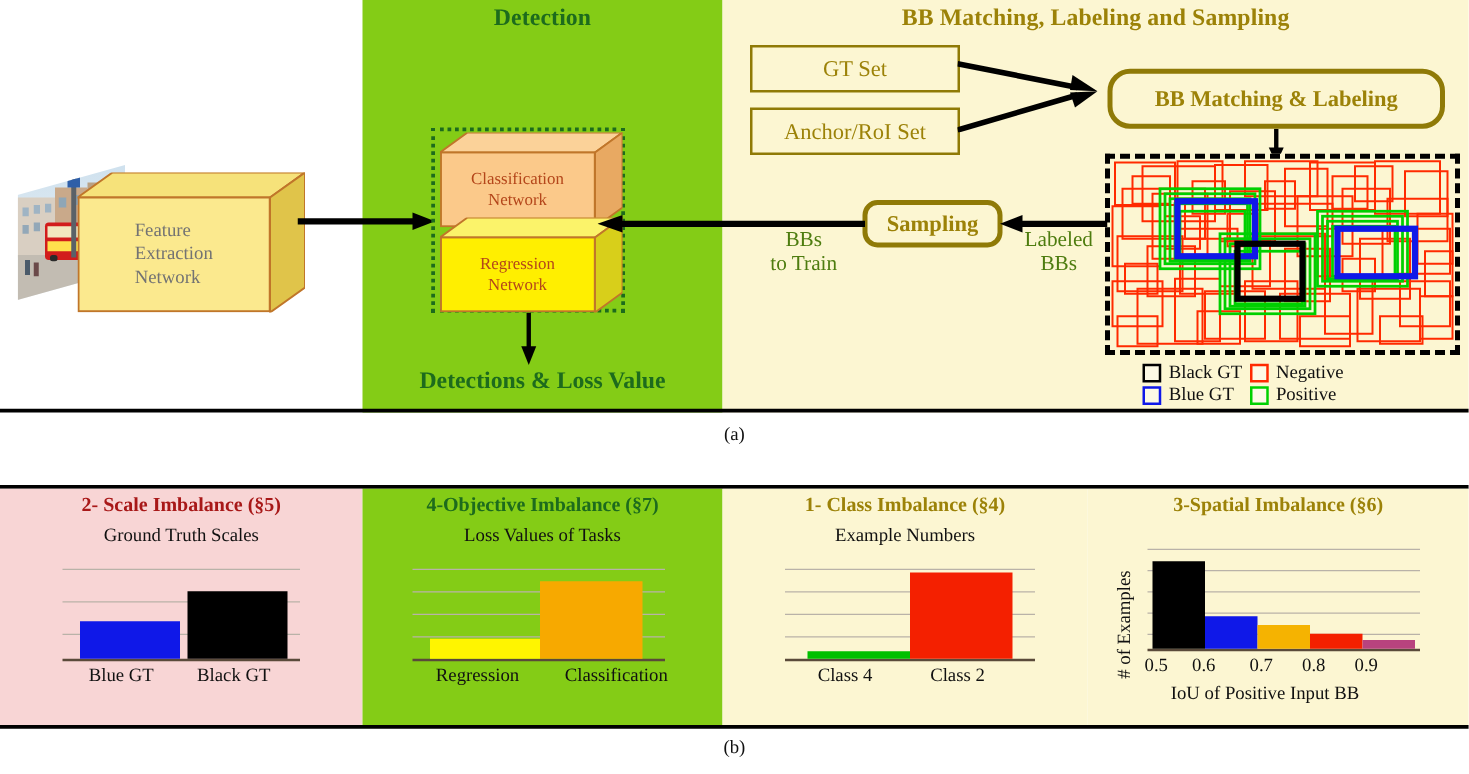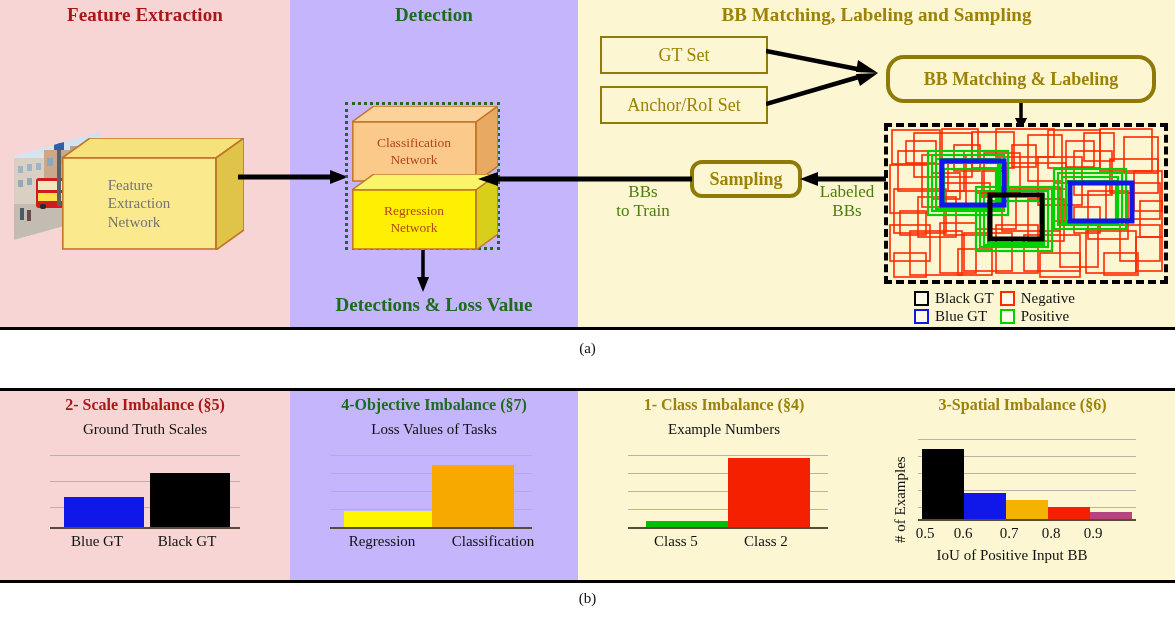--- a/index.html
+++ b/index.html
@@ -5,21 +5,21 @@
   html,body{margin:0;padding:0;background:#ffffff;}
   body{width:1175px;height:619px;font-family:"Liberation Serif",serif;position:relative;overflow:hidden;}
 
   .panel{position:absolute;box-sizing:border-box;}
 
   
   #fig-a{left:0;top:0;width:1175px;height:330px;}
   #fig-b{left:0;top:388px;width:1175px;height:195px;}
 
   .col-pink{background:#f8d5d5;}
-  .col-green{background:#c4b5fd;}
+  .col-green{background:#84cc16;}
   .col-cream{background:#fcf6d2;}
 
   .col-title{
     position:absolute;left:0;right:0;top:4px;text-align:center;
     font-weight:bold;font-size:19px;letter-spacing:.1px;
   }
   .t-red{color:#a81818;}
   .t-green{color:#1d6b1d;}
   .t-olive{color:#9c8208;}
 
@@ -57,23 +57,20 @@
   .xlab{position:absolute;font-size:15px;color:#111;text-align:center;}
   .ylab-rot{position:absolute;font-size:15px;color:#111;transform:rotate(-90deg);transform-origin:left top;white-space:nowrap;}
 
   .photo{position:absolute;overflow:hidden;}
 </style>
 </head>
 <body>
 
 <div class="panel" id="fig-a">
 
-  <div class="panel col-pink" style="left:0;top:0;width:290px;height:330px;">
-    <div class="col-title t-red">Feature Extraction</div>
-  </div>
 
   <div class="panel col-green" style="left:290px;top:0;width:288px;height:330px;">
     <div class="col-title t-green">Detection</div>
   </div>
 
   <div class="panel col-cream" style="left:578px;top:0;width:597px;height:330px;">
     <div class="col-title t-olive">BB Matching, Labeling and Sampling</div>
   </div>
 
   <div class="photo" style="left:14px;top:132px;width:86px;height:108px;">
@@ -350,21 +347,21 @@
     <div class="mini-sub">Example Numbers</div>
     <div class="plot" style="left:50px;top:60px;width:200px;height:78px;">
       <div class="gridline" style="top:4px;"></div>
       <div class="gridline" style="top:22px;"></div>
       <div class="gridline" style="top:40px;"></div>
       <div class="gridline" style="top:58px;"></div>
       <div class="axisline"></div>
       <div class="bar" style="left:18px;width:82px;height:6px;background:#00c000;"></div>
       <div class="bar" style="left:100px;width:82px;height:69px;background:#f42000;"></div>
     </div>
-    <div class="xlab" style="left:56px;top:142px;width:84px;">Class 5</div>
+    <div class="xlab" style="left:56px;top:142px;width:84px;">Class 4</div>
     <div class="xlab" style="left:146px;top:142px;width:84px;">Class 2</div>
   </div>
 
   <div class="mini col-cream" style="left:870px;top:3px;width:305px;height:189px;">
     <div class="mini-title" style="color:#9c8208;">3-Spatial Imbalance (§6)</div>
     <div class="ylab-rot" style="left:22px;top:152px;"># of Examples</div>
     <div class="plot" style="left:48px;top:44px;width:218px;height:86px;">
       <div class="gridline" style="top:4px;"></div>
       <div class="gridline" style="top:21px;"></div>
       <div class="gridline" style="top:38px;"></div>

